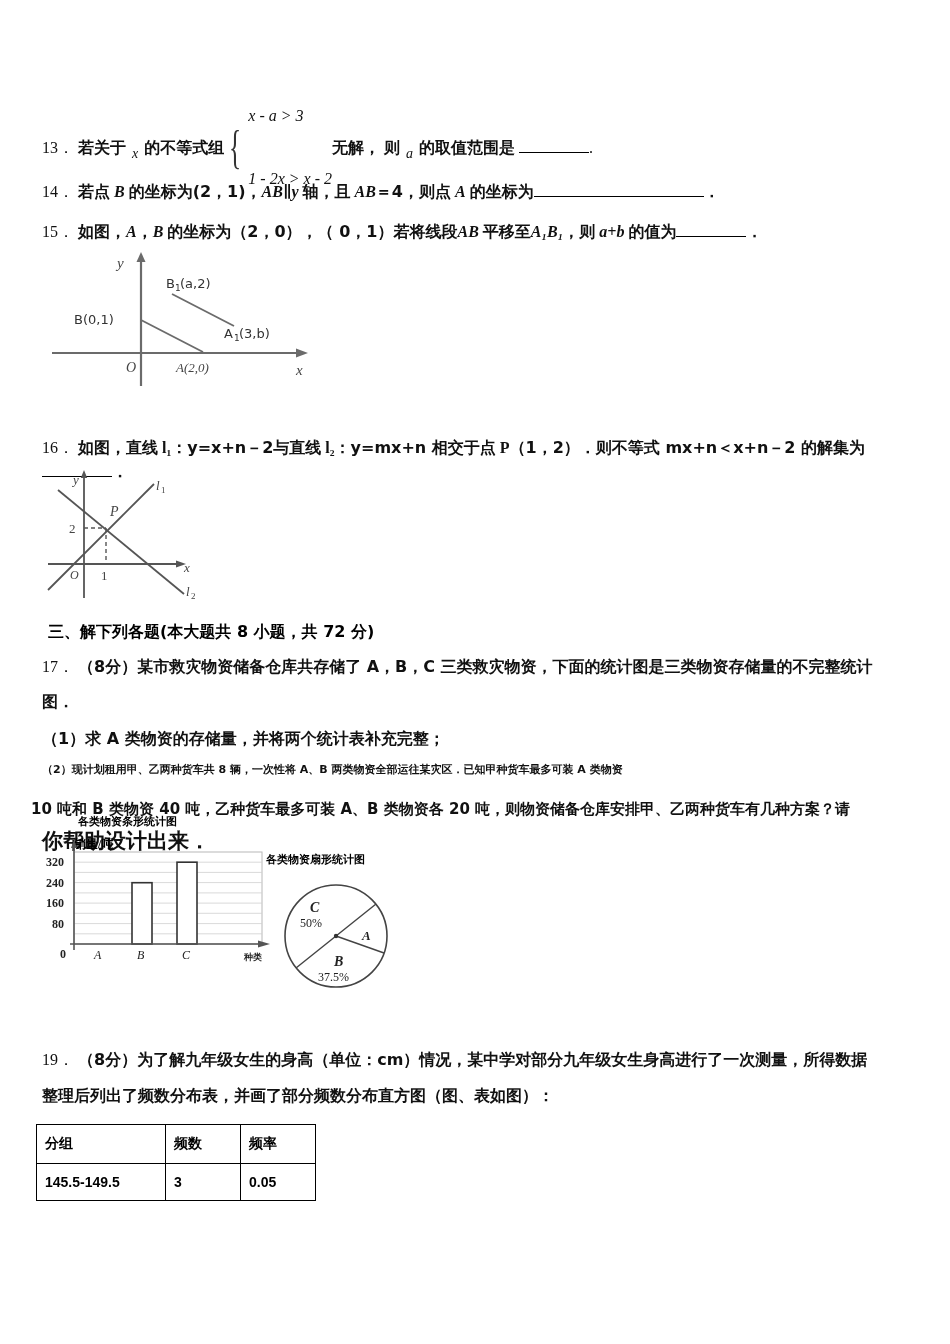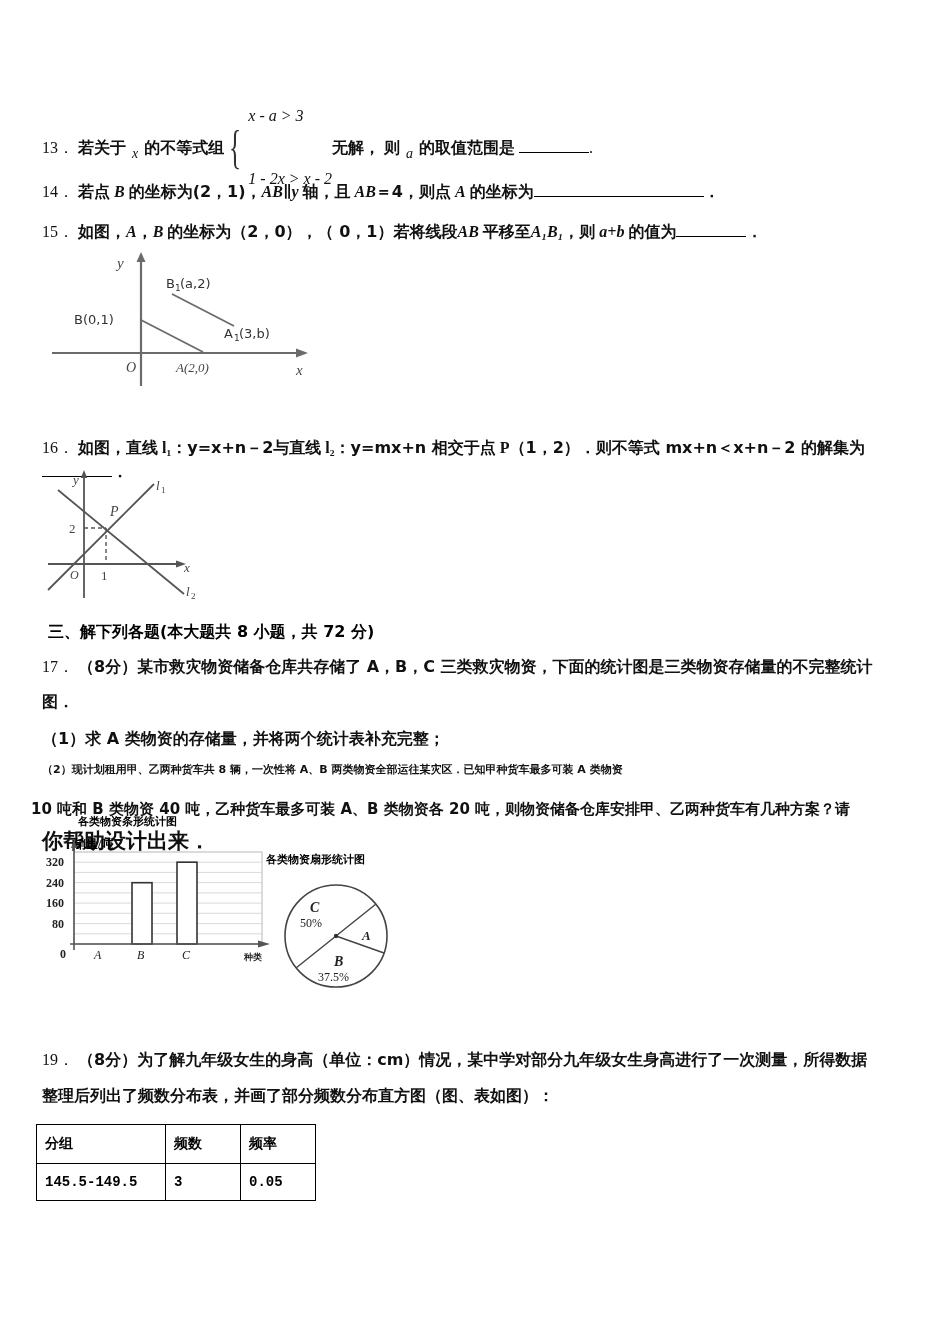--- a/index.html
+++ b/index.html
@@ -92,21 +92,21 @@
 
   
   .freq-table {
     position: absolute;
     border-collapse: collapse;
     font-size: 15px;
   }
   .freq-table td {
     border: 1.5px solid #000;
     padding: 10px 8px;
-    font-family: Liberation Mono, monospace;
+    font-family: Liberation Sans, sans-serif;
     font-weight: bold;
     font-size: 14px;
     vertical-align: middle;
   }
   .freq-table td.c1 { width: 112px; }
   .freq-table td.c2 { width: 58px; }
   .freq-table td.c3 { width: 58px; }
 
   .chart-title {
     font-family: "DejaVu Sans", sans-serif;

